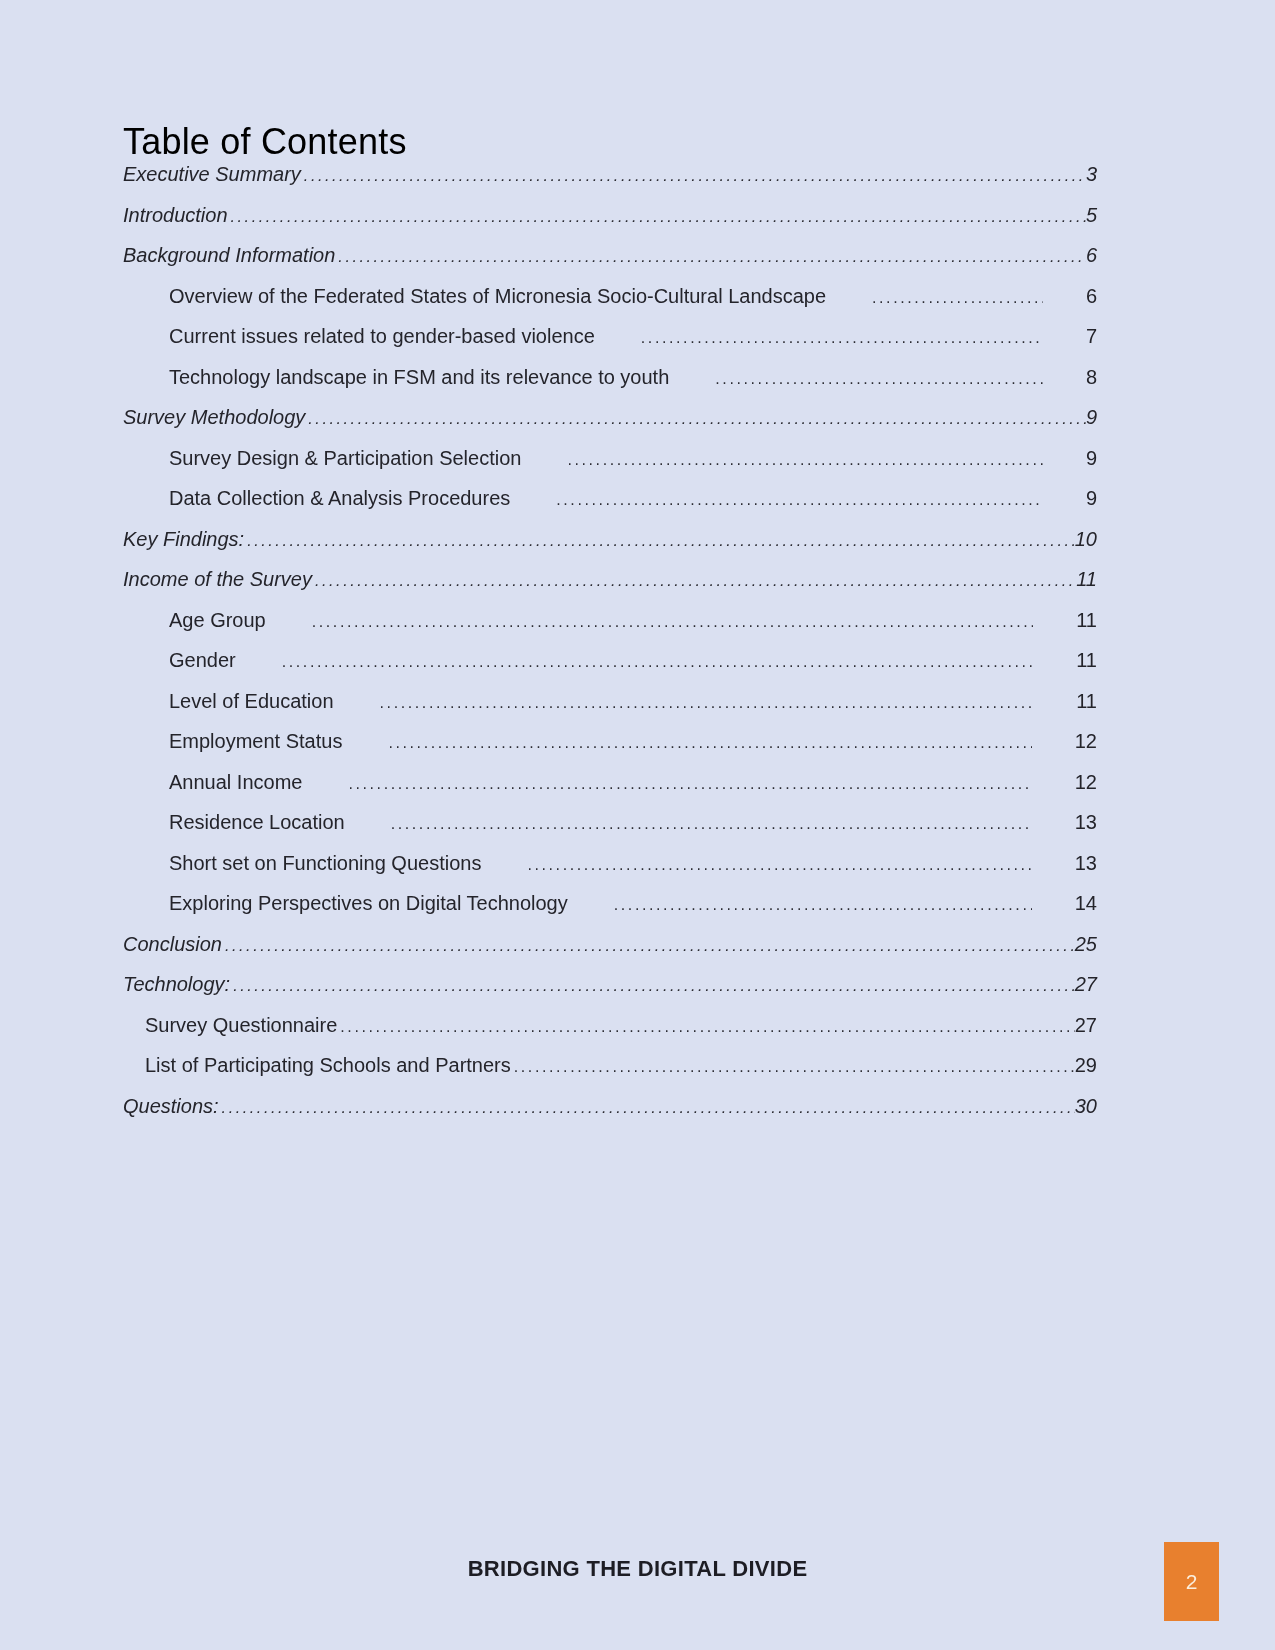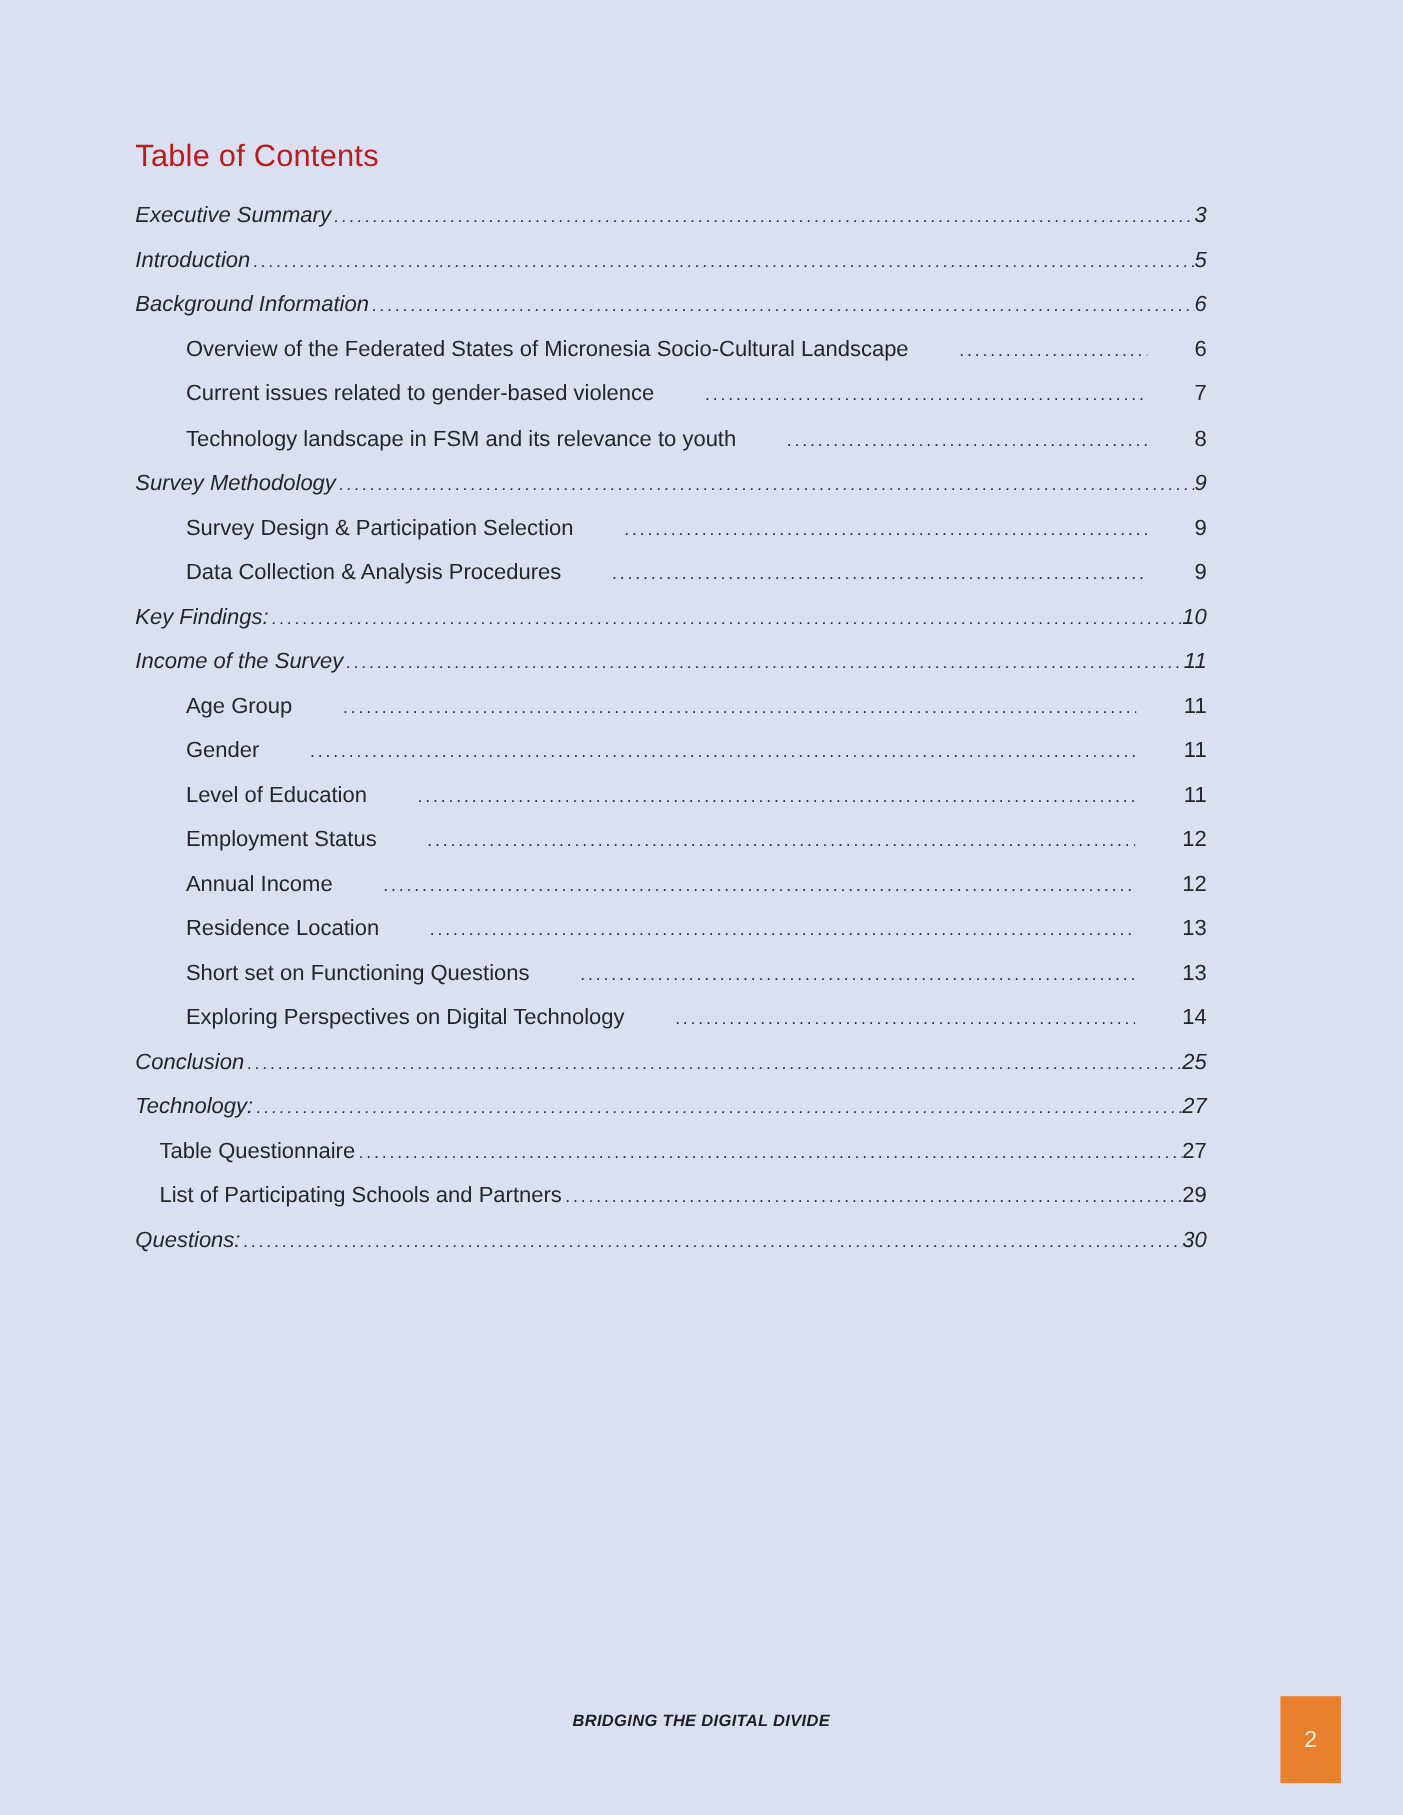--- a/index.html
+++ b/index.html
@@ -12,24 +12,24 @@
     position: relative;
     overflow: hidden;
   }
   .page {
     position: absolute;
     left: 123px;
     top: 124px;
     width: 974px;
   }
   h1.toc-title {
-    font-size: 28px;
+    font-size: 36px;
     font-weight: 400;
-    color: #b91c1c;
-    margin: 0 0 26px 0;
+    color: #000000;
+    margin: 0 0 4px 0;
     line-height: 36px;
     letter-spacing: 0.2px;
   }
   .toc-list { width: 100%; }
   .toc-row {
     display: flex;
     align-items: baseline;
     font-size: 20px;
     line-height: 20px;
     margin-bottom: 18.5px;
@@ -58,22 +58,21 @@
   }
   .ind-0 { padding-left: 0; font-style: italic; }
   .ind-1 { padding-left: 22px; }
   .ind-2 { padding-left: 46px; gap: 43px; }
   .footer-title {
     position: absolute;
     left: 0;
     right: 0;
     top: 1556px;
     text-align: center;
-    font-size: 15px;
-    font-style: italic;
+    font-size: 22px;
     font-weight: 700;
     color: #1d1d24;
     letter-spacing: 0.3px;
   }
   .page-badge {
     position: absolute;
     left: 1164px;
     top: 1542px;
     width: 55px;
     height: 79px;
@@ -191,21 +190,21 @@
       <span class="toc-label">Conclusion</span>
         <span class="dots"></span>
         <span class="pagenum">25</span>
     </div>
     <div class="toc-row ind-0">
       <span class="toc-label">Technology:</span>
         <span class="dots"></span>
         <span class="pagenum">27</span>
     </div>
     <div class="toc-row ind-1">
-      <span class="toc-label">Table Questionnaire</span>
+      <span class="toc-label">Survey Questionnaire</span>
         <span class="dots"></span>
         <span class="pagenum">27</span>
     </div>
     <div class="toc-row ind-1">
       <span class="toc-label">List of Participating Schools and Partners</span>
         <span class="dots"></span>
         <span class="pagenum">29</span>
     </div>
     <div class="toc-row ind-0">
       <span class="toc-label">Questions:</span>

